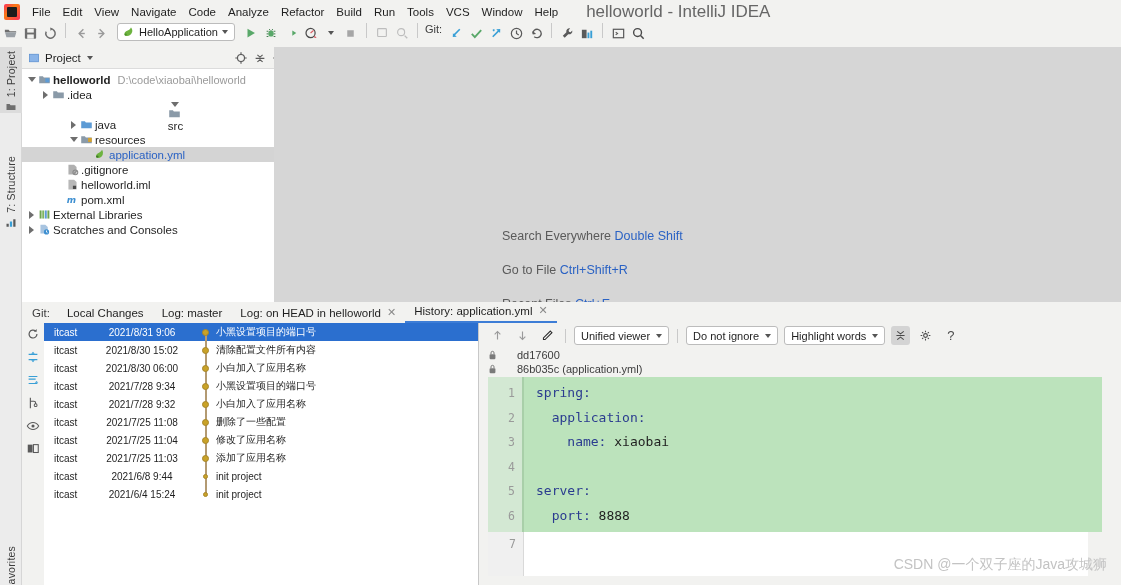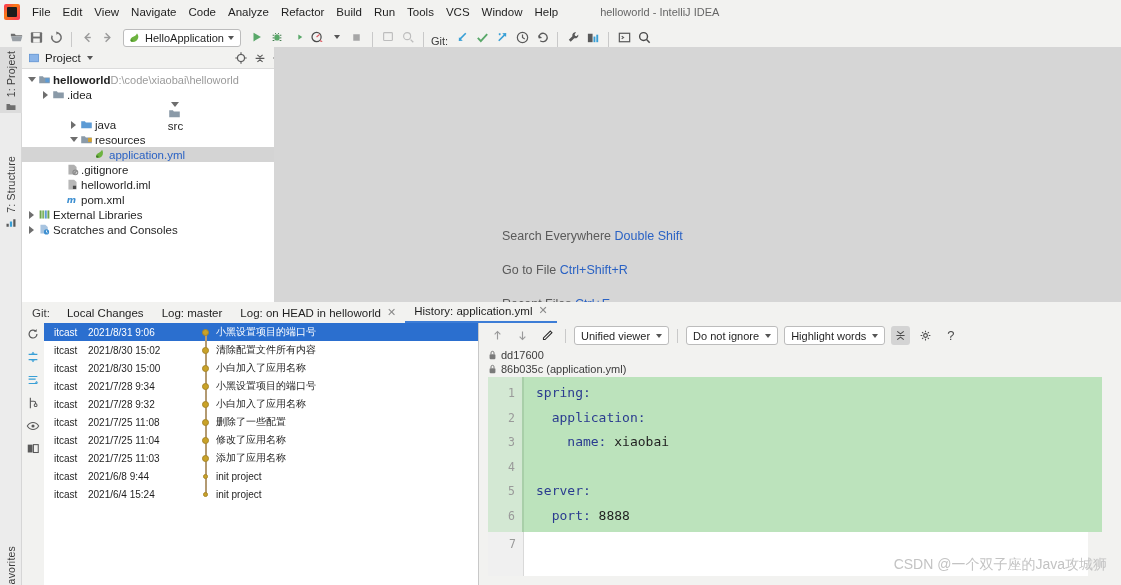--- a/index.html
+++ b/index.html
@@ -29,27 +29,27 @@
   }
   .ij-logo:after {
     content: ""; position: absolute; left: 3px; top: 3px;
     width: 10px; height: 10px; background: #1c1c1c; border-radius: 1px;
   }
   .menu-item {
     padding: 2px 6px; font-size: 11.5px; color: #1f1f1f;
     white-space: nowrap; cursor: default;
   }
   .win-title {
-    margin-left: 36px; color: #666; font-size: 11px; white-space: nowrap;
+    margin-left: 22px; color: #666; font-size: 17px; white-space: nowrap;
   }
 
   
   .toolbar {
     position: absolute; top: 23px; left: 0; width: 1121px; height: 24px;
-    background: #f2f2f0; display: flex; align-items: flex-end; padding-left: 6px;
+    background: #f2f2f0; display: flex; align-items: flex-start; 
   }
   .tb-ico {
     width: 20px; height: 20px; display: flex; align-items: center;
     justify-content: center; flex: none;
   }
   .tb-sep { width: 1px; height: 15px; background: #c9c9c9; margin: 0 5px; flex: none; }
   .runconfig {
     display: flex; align-items: center; gap: 4px;
     background: #fff; border: 1px solid #bcbcbc; border-radius: 3px;
     height: 18px; padding: 0 6px 0 4px; margin: 0 6px; flex: none;
@@ -105,21 +105,21 @@
     border-top: 4px solid transparent; border-bottom: 4px solid transparent;
     border-left: 5px solid #6e6e6e;
   }
   .twist.open i {
     border-left: 4px solid transparent; border-right: 4px solid transparent;
     border-top: 5px solid #6e6e6e;
   }
   .ticon { width: 14px; flex: none; display: flex; align-items: center; justify-content: center; }
   .tlabel { margin-left: 2px; color: #1f1f1f; }
   .tlabel.bold { font-weight: bold; }
-  .tpath { color: #9a9a9a; font-size: 11px; }
+  .tpath { margin-left: 7px; color: #9a9a9a; font-size: 11px; }
   .tlabel.ymlname { color: #2a62c4; }
 
   
   .editor-area {
     position: absolute; top: 47px; left: 274px; width: 847px; height: 255px;
     background: #d6d6d6;
   }
   .hints { position: absolute; left: 228px; top: 182px; }
   .hint-row { margin-bottom: 20px; font-size: 12.5px; color: #5a5a5a; white-space: nowrap; }
   .hint-row b { color: #2a62c4; font-weight: normal; }
@@ -151,21 +151,21 @@
   .commitlist {
     position: absolute; left: 22px; top: 0; width: 435px; height: 262px;
     background: #ffffff; border-right: 1px solid #c8c8c8; overflow: hidden;
   }
   .crow {
     display: flex; align-items: center; height: 18px; font-size: 10px;
     color: #1f1f1f; white-space: nowrap; position: relative; cursor: default;
   }
   .crow.sel { background: #2b6fcf; color: #fff; }
   .c-author { width: 44px; padding-left: 10px; flex: none; overflow: hidden; }
-  .c-date   { width: 108px; flex: none; }
+  .c-date   { width: 108px; flex: none; text-align: center; }
   .c-graph  { width: 20px; flex: none; position: relative; height: 18px; }
   .c-graph .line {
     position: absolute; left: 9px; top: 0; width: 1.5px; height: 18px; background: #b39a72;
   }
   .c-graph .line.half-top { height: 9px; top: 9px; }
   .c-graph .dot {
     position: absolute; left: 5.5px; top: 5.5px; width: 7px; height: 7px;
     border-radius: 50%; background: #c9a227; border: 1px solid #a8862a;
   }
   .c-msg { color: inherit; }
@@ -186,21 +186,21 @@
     padding: 0 6px; font-size: 11px; color: #1f1f1f; white-space: nowrap;
   }
   .dt-sep { width: 1px; height: 14px; background: #c9c9c9; margin: 0 2px; }
   .dt-btn {
     width: 19px; height: 19px; display: flex; align-items: center; justify-content: center;
   }
   .dt-btn.pressed { background: #d4d4d4; border-radius: 3px; }
 
   .rev-lines { position: absolute; top: 25px; left: 8px; }
   .rev {
-    display: flex; align-items: center; gap: 4px; height: 14px;
+    display: flex; align-items: center; gap: 20px; height: 14px;
     font-size: 11px; color: #3c3c3c; white-space: nowrap;
   }
 
   .code-area {
     position: absolute; top: 54px; left: 8px; width: 600px; height: 155px;
     background: #bce3bc;
     display: flex; overflow: hidden;
   }
   .gutter {
     width: 36px; flex: none; background: #d3e8d3; color: #9a9a9a;
@@ -685,21 +685,21 @@
           <span class="c-author">itcast</span>
           <span class="c-date">2021/8/30 15:02</span>
           <span class="c-graph">
             <span class="line"></span>
             <span class="dot"></span>
           </span>
           <span class="c-msg">清除配置文件所有内容</span>
         </div>
         <div class="crow">
           <span class="c-author">itcast</span>
-          <span class="c-date">2021/8/30 15:00</span>
+          <span class="c-date">2021/8/30 06:00</span>
           <span class="c-graph">
             <span class="line"></span>
             <span class="dot"></span>
           </span>
           <span class="c-msg">小白加入了应用名称</span>
         </div>
         <div class="crow">
           <span class="c-author">itcast</span>
           <span class="c-date">2021/7/28 9:34</span>
           <span class="c-graph">

